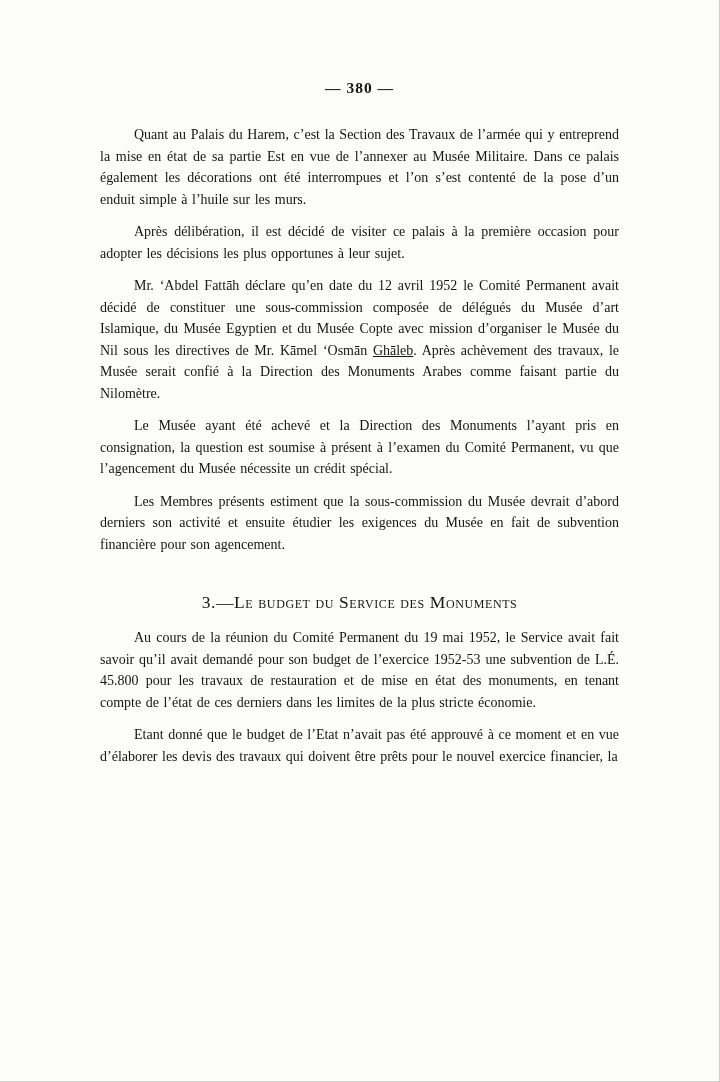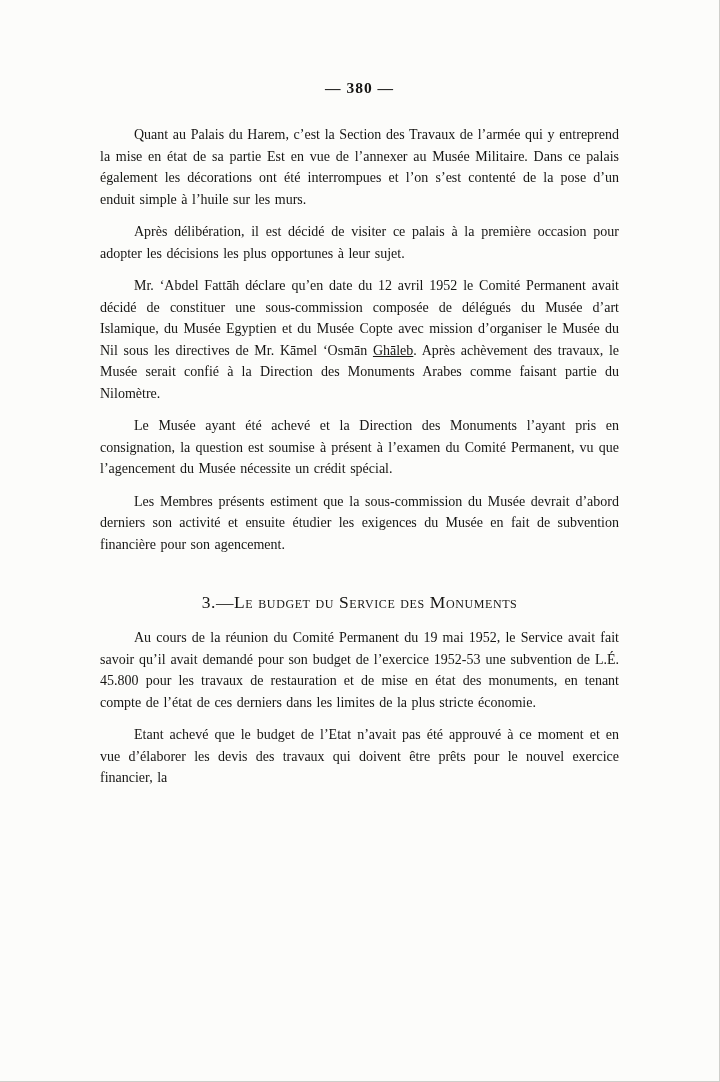--- a/index.html
+++ b/index.html
@@ -70,15 +70,15 @@
   <p class="para"><span>Mr. ‘Abdel Fattāh déclare qu’en date du 12 avril 1952 le Comité Permanent avait décidé de constituer une sous-commission composée de délégués du Musée d’art Islamique, du Musée Egyptien et du Musée Copte avec mission d’organiser le Musée du Nil sous les directives de Mr. Kāmel ‘Osmān </span><span class="u">Ghāleb</span><span>. Après achèvement des travaux, le Musée serait confié à la Direction des Monuments Arabes comme faisant partie du Nilomètre.</span></p>
 
   <p class="para">Le Musée ayant été achevé et la Direction des Monuments l’ayant pris en consignation, la question est soumise à présent à l’examen du Comité Permanent, vu que l’agencement du Musée nécessite un crédit spécial.</p>
 
   <p class="para">Les Membres présents estiment que la sous-commission du Musée devrait d’abord derniers son activité et ensuite étudier les exigences du Musée en fait de subvention financière pour son agencement.</p>
 
   <h2 class="heading heading-budget">3.—Le budget du Service des Monuments</h2>
 
   <p class="para">Au cours de la réunion du Comité Permanent du 19 mai 1952, le Service avait fait savoir qu’il avait demandé pour son budget de l’exercice 1952-53 une subvention de L.É. 45.800 pour les travaux de restauration et de mise en état des monuments, en tenant compte de l’état de ces derniers dans les limites de la plus stricte économie.</p>
 
-  <p class="para">Etant achevé que le budget de l’Etat n’avait pas été approuvé à ce moment et en vue d’élaborer les devis des travaux qui doivent être prêts pour le nouvel exercice financier, la</p>
+  <p class="para">Etant donné que le budget de l’Etat n’avait pas été approuvé à ce moment et en vue d’élaborer les devis des travaux qui doivent être prêts pour le nouvel exercice financier, la</p>
 
 </div>
 
 </body></html>

